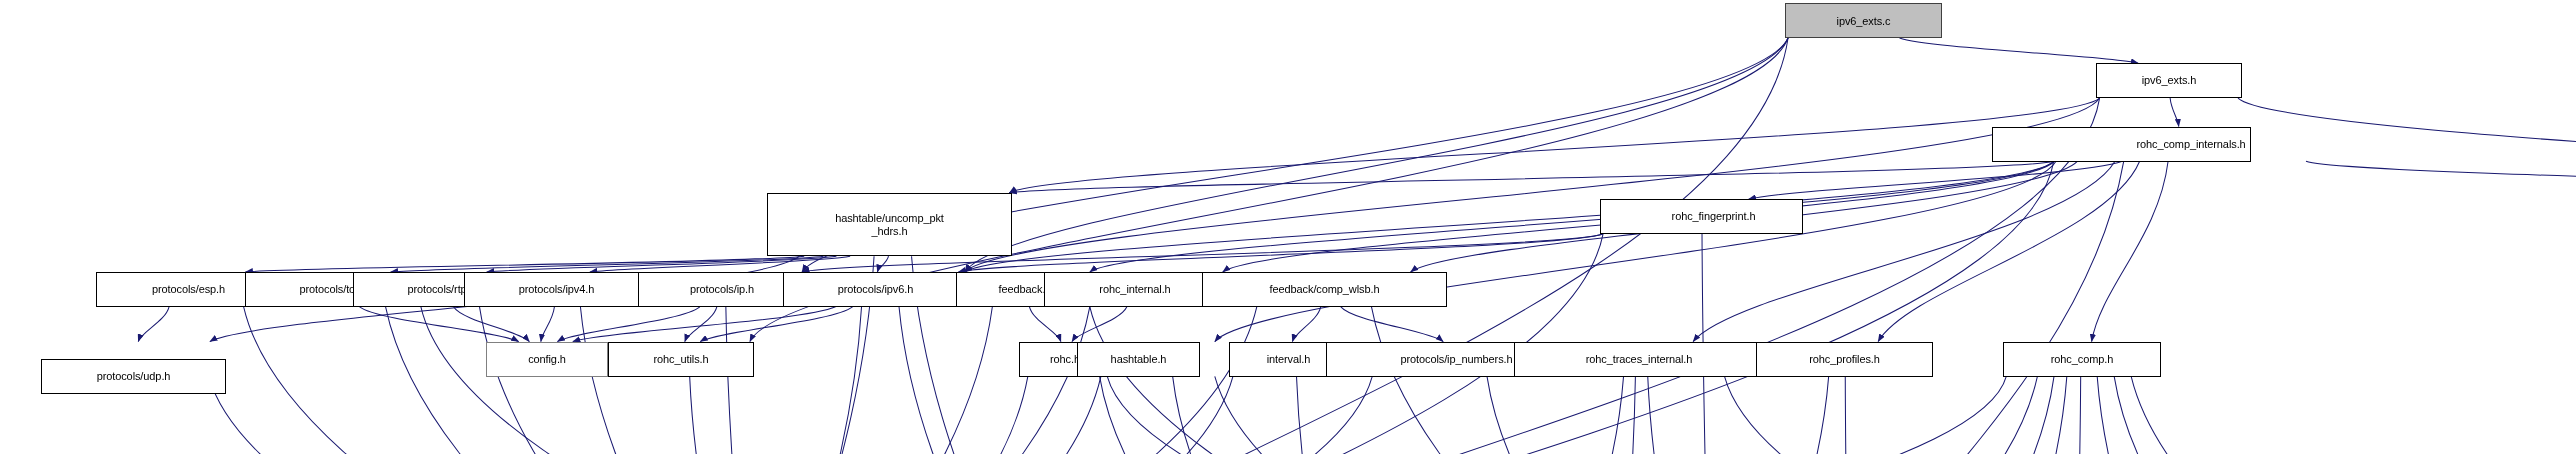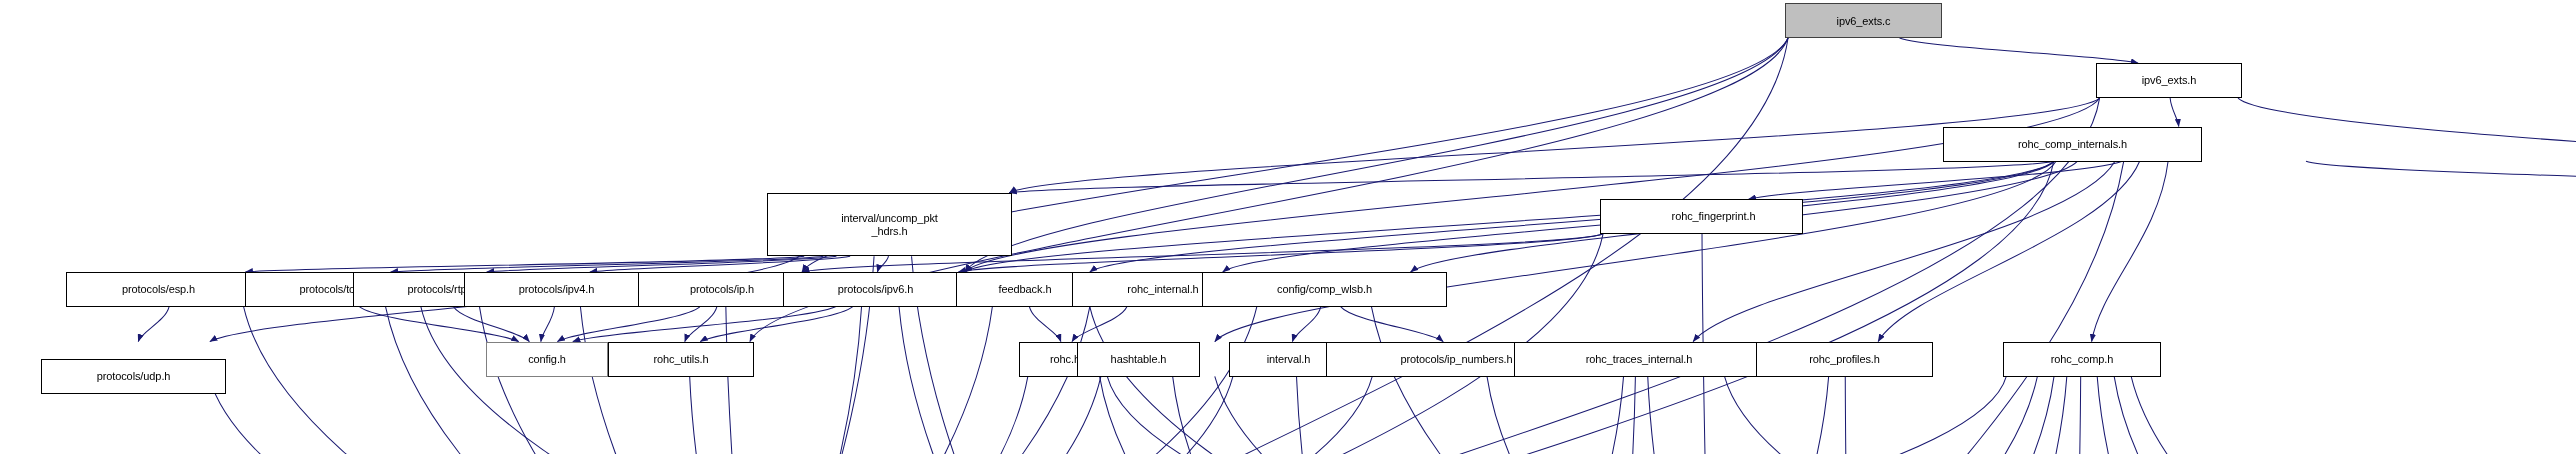--- a/index.html
+++ b/index.html
@@ -137,33 +137,33 @@
       <path d="M2398.016,423.64000000000004 C2441.695064,603.8116 2715.320936,723.926 2759,852.62" fill="none" stroke="#191970" stroke-width="1.15" marker-end="url(#ah)"></path>
       <path d="M2311.1876,423.64000000000004 C2286.5761274,603.8116 2132.3984726000003,723.926 2107.7870000000003,852.62" fill="none" stroke="#191970" stroke-width="1.15" marker-end="url(#ah)"></path>
       <path d="M2292.4976,423.64000000000004 C2253.1864424,603.8116 2006.9231576000002,723.926 1967.612,852.62" fill="none" stroke="#191970" stroke-width="1.15" marker-end="url(#ah)"></path>
       <path d="M2257.48,423.64000000000004 C2207.98,603.8116 951.52,723.926 902.02,852.62" fill="none" stroke="#191970" stroke-width="1.15" marker-end="url(#ah)"></path>
       <path d="M3645.88,263.44 C3596.38,510.8956 2661.8280000000004,675.866 2612.3280000000004,852.62" fill="none" stroke="#191970" stroke-width="1.15" marker-end="url(#ah)"></path>
       <path d="M3645.88,263.44 C3596.38,510.8956 2039.1,675.866 1989.6,852.62" fill="none" stroke="#191970" stroke-width="1.15" marker-end="url(#ah)"></path>
     </svg>
   <div id="node-layer">
       <div class="gnode root" style="left: 1785px; top: 3.2px; width: 157px; height: 35px;"><span class="gnode-label">ipv6_exts.c</span></div>
       <div class="gnode black" style="left: 2096px; top: 63px; width: 146px; height: 35px;"><span class="gnode-label">ipv6_exts.h</span></div>
-      <div class="gnode black" style="left: 1943px; top: 127px; width: 259px; height: 35px;"><span class="gnode-label">rohc_comp_internals.h</span></div>
-      <div class="gnode black" style="left: 767px; top: 193px; width: 245px; height: 63px;"><span class="gnode-label">interval/uncomp_pkt
+      <div class="gnode black" style="left: 1992px; top: 127px; width: 259px; height: 35px; justify-content: flex-end;"><span class="gnode-label">rohc_comp_internals.h</span></div>
+      <div class="gnode black" style="left: 767px; top: 193px; width: 245px; height: 63px;"><span class="gnode-label">hashtable/uncomp_pkt
 _hdrs.h</span></div>
       <div class="gnode black" style="left: 1600px; top: 199px; width: 203px; height: 35px; padding-left: 24px;"><span class="gnode-label">rohc_fingerprint.h</span></div>
-      <div class="gnode black" style="left: 66px; top: 272px; width: 185px; height: 35px;"><span class="gnode-label">protocols/esp.h</span></div>
+      <div class="gnode black" style="left: 96px; top: 272px; width: 185px; height: 35px;"><span class="gnode-label">protocols/esp.h</span></div>
       <div class="gnode black" style="left: 245px; top: 272px; width: 179px; height: 35px;"><span class="gnode-label">protocols/tcp.h</span></div>
       <div class="gnode black" style="left: 353px; top: 272px; width: 177px; height: 35px;"><span class="gnode-label">protocols/rtp.h</span></div>
       <div class="gnode black" style="left: 464px; top: 272px; width: 185px; height: 35px;"><span class="gnode-label">protocols/ipv4.h</span></div>
       <div class="gnode black" style="left: 638px; top: 272px; width: 168px; height: 35px;"><span class="gnode-label">protocols/ip.h</span></div>
       <div class="gnode black" style="left: 783px; top: 272px; width: 185px; height: 35px;"><span class="gnode-label">protocols/ipv6.h</span></div>
       <div class="gnode black" style="left: 956px; top: 272px; width: 138px; height: 35px;"><span class="gnode-label">feedback.h</span></div>
-      <div class="gnode black" style="left: 1044px; top: 272px; width: 182px; height: 35px; margin-left: 28px;"><span class="gnode-label">rohc_internal.h</span></div>
-      <div class="gnode black" style="left: 1202px; top: 272px; width: 245px; height: 35px;"><span class="gnode-label">config/comp_wlsb.h</span></div>
+      <div class="gnode black" style="left: 1044px; top: 272px; width: 182px; height: 35px;"><span class="gnode-label">rohc_internal.h</span></div>
+      <div class="gnode black" style="left: 1202px; top: 272px; width: 245px; height: 35px;"><span class="gnode-label">feedback/comp_wlsb.h</span></div>
       <div class="gnode black" style="left: 41px; top: 359px; width: 185px; height: 35px;"><span class="gnode-label">protocols/udp.h</span></div>
       <div class="gnode" style="left: 486px; top: 342px; width: 122px; height: 35px;"><span class="gnode-label">config.h</span></div>
       <div class="gnode black" style="left: 608px; top: 342px; width: 146px; height: 35px;"><span class="gnode-label">rohc_utils.h</span></div>
       <div class="gnode black" style="left: 1019px; top: 342px; width: 92px; height: 35px;"><span class="gnode-label">rohc.h</span></div>
       <div class="gnode black" style="left: 1077px; top: 342px; width: 123px; height: 35px;"><span class="gnode-label">hashtable.h</span></div>
       <div class="gnode black" style="left: 1229px; top: 342px; width: 119px; height: 35px;"><span class="gnode-label">interval.h</span></div>
       <div class="gnode black" style="left: 1326px; top: 342px; width: 261px; height: 35px;"><span class="gnode-label">protocols/ip_numbers.h</span></div>
       <div class="gnode black" style="left: 1514px; top: 342px; width: 250px; height: 35px;"><span class="gnode-label">rohc_traces_internal.h</span></div>
       <div class="gnode black" style="left: 1756px; top: 342px; width: 177px; height: 35px;"><span class="gnode-label">rohc_profiles.h</span></div>
       <div class="gnode black" style="left: 2003px; top: 342px; width: 158px; height: 35px;"><span class="gnode-label">rohc_comp.h</span></div>

